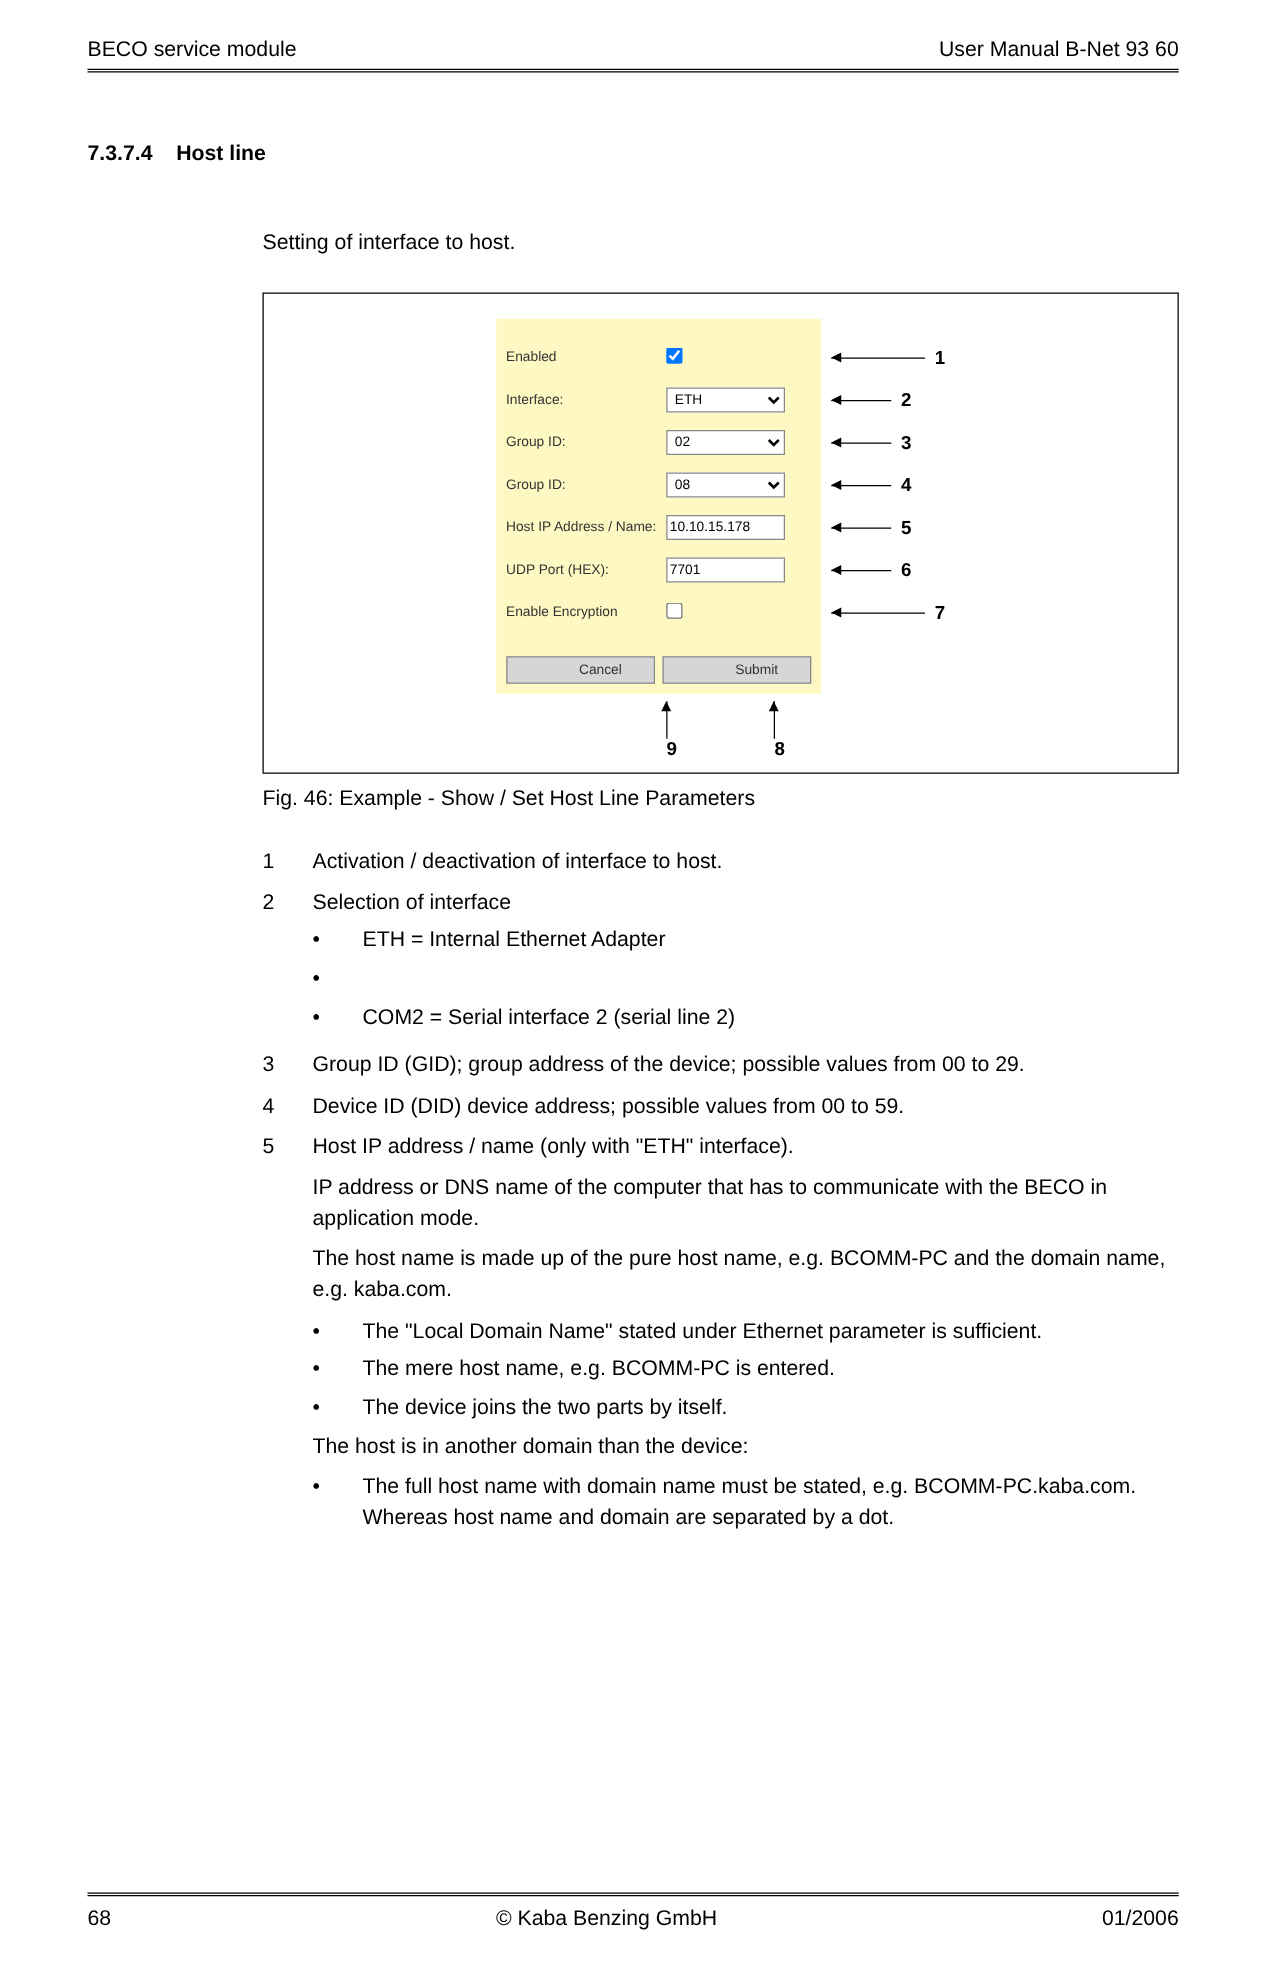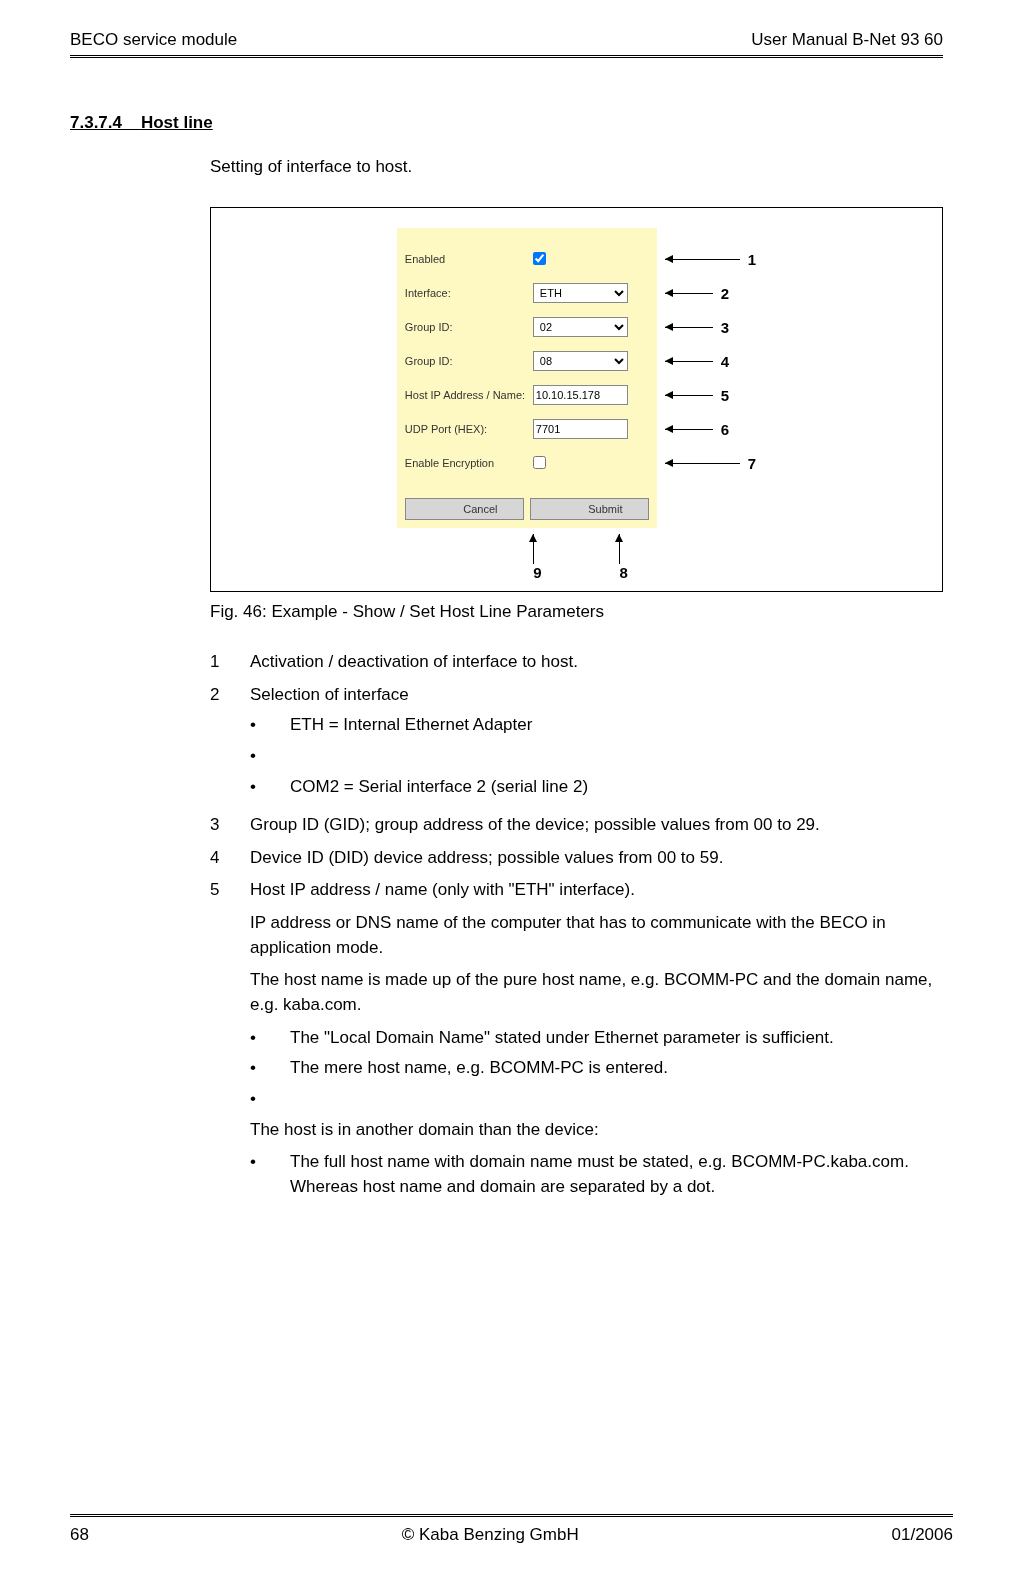--- a/index.html
+++ b/index.html
@@ -20,22 +20,21 @@
     }
     .header-hr {
       height: 3px;
       border-top: 1px solid #000;
       border-bottom: 1px solid #000;
       margin-bottom: 55px;
     }
     .section-heading {
       font-size: 17px;
       font-weight: bold;
-      margin-bottom: 24px;
-      text-decoration: underline;
+      margin-bottom: 51px;
     }
     .content-indent {
       margin-left: 140px;
     }
     .intro-text {
       font-size: 17px;
       margin-bottom: 30px;
     }
     .figure-box {
       border: 1px solid #000;
@@ -183,21 +182,21 @@
     }
     .para {
       font-size: 17px;
       line-height: 1.45;
       margin-bottom: 8px;
     }
     .footer {
       position: absolute;
       bottom: 30px;
       left: 70px;
-      right: 60px;
+      right: 70px;
     }
     .footer-hr {
       height: 3px;
       border-top: 1px solid #000;
       border-bottom: 1px solid #000;
       margin-bottom: 8px;
     }
     .footer-row {
       display: flex;
       justify-content: space-between;
@@ -346,20 +345,21 @@
           <li class="bullet-row">
               <span class="bullet-mark">•</span>
               <span>The "Local Domain Name" stated under Ethernet parameter is sufficient.</span>
             </li>
           <li class="bullet-row">
               <span class="bullet-mark">•</span>
               <span>The mere host name, e.g. BCOMM-PC is entered.</span>
             </li>
           <li class="bullet-row">
               <span class="bullet-mark">•</span>
+              <span>The device joins the two parts by itself.</span>
             </li>
         </ul>
         <p class="para">The host is in another domain than the device:</p>
         <ul class="bullet-list">
           <li class="bullet-row">
               <span class="bullet-mark">•</span>
               <span>The full host name with domain name must be stated, e.g. BCOMM-PC.kaba.com. Whereas host name and domain are separated by a dot.</span>
             </li>
         </ul>
       </div>

